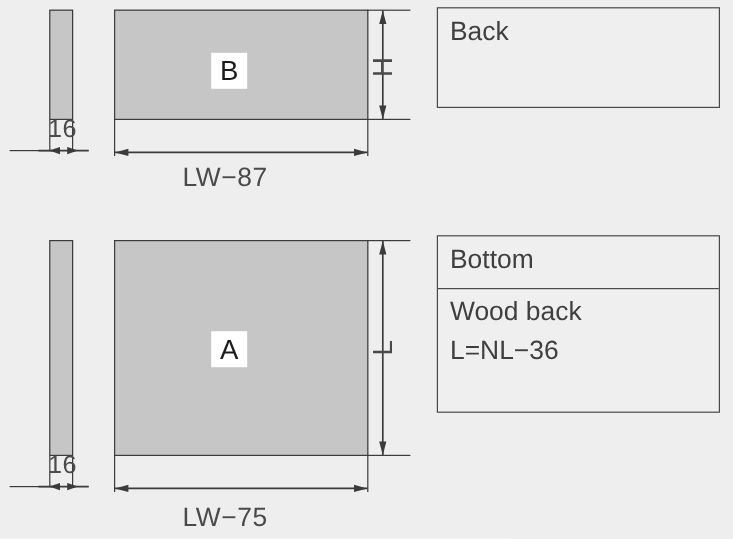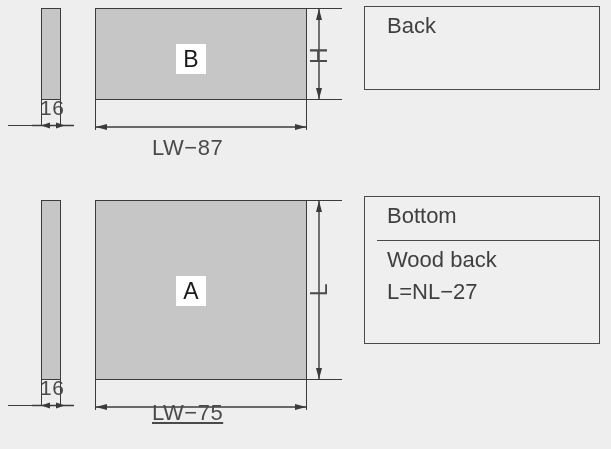--- a/index.html
+++ b/index.html
@@ -63,21 +63,20 @@
     position: absolute;
     overflow: visible;
   }
 
   
   .note-table {
     position: absolute;
     border: 1.8px solid #4a4a4a;
     box-sizing: border-box;
     background: #efefef;
-    padding-left: 12px;
   }
   .note-row {
     box-sizing: border-box;
     padding: 3px 10px 4px 10px;
     font-size: 22px;
     color: #3f3f3f;
     line-height: 1.45;
     white-space: pre-line;
   }
   .note-row.divider {
@@ -158,37 +157,37 @@
   <div class="ext-line v" style="left:95px; top:380px; height:30px;"></div>
   <div class="ext-line v" style="left:306px; top:380px; height:30px;"></div>
 
   <svg class="dimsvg" style="left:95px; top:399px; width:212px; height:16px;" viewBox="0 0 212 16">
     <g fill="#3b3b3b" stroke="#3b3b3b">
       <line x1="0.7" y1="8" x2="211.3" y2="8" stroke-width="1.4"></line>
       <polygon points="0.7,8 12,5 12,11" stroke="none"></polygon>
       <polygon points="211.3,8 200,5 200,11" stroke="none"></polygon>
     </g>
   </svg>
-  <div class="dim-text" style="left:152px; top:400px;text-decoration:underline;">LW−75</div>
+  <div class="dim-text" style="left:152px; top:418px;">LW−75</div>
 
   <div class="ext-line h" style="left:306px; top:200px; width:36px;"></div>
   <div class="ext-line h" style="left:306px; top:379px; width:36px;"></div>
 
   <svg class="dimsvg" style="left:311px; top:200px; width:16px; height:180px;" viewBox="0 0 16 180">
     <g fill="#3b3b3b" stroke="#3b3b3b">
       <line x1="8" y1="0.7" x2="8" y2="179.3" stroke-width="1.4"></line>
       <polygon points="8,0.7 5,12 11,12" stroke="none"></polygon>
       <polygon points="8,179.3 5,168 11,168" stroke="none"></polygon>
     </g>
   </svg>
   <div class="dim-text vert" style="left:306px; top:276px; width:26px; text-align:center;">L</div>
 
   <div class="note-table" style="left:364px; top:6px; width:236px; height:84px;">
     <div class="note-row" style="height:41px;">Back</div>
   </div>
 
   <div class="note-table" style="left:364px; top:196px; width:236px; height:148px;">
     <div class="note-row" style="height:43px;">Bottom</div>
     <div class="note-row divider" style="height:81px;">Wood back
-L=NL−27</div>
+L=NL−36</div>
   </div>
 
 </div>
 
 </body></html>

